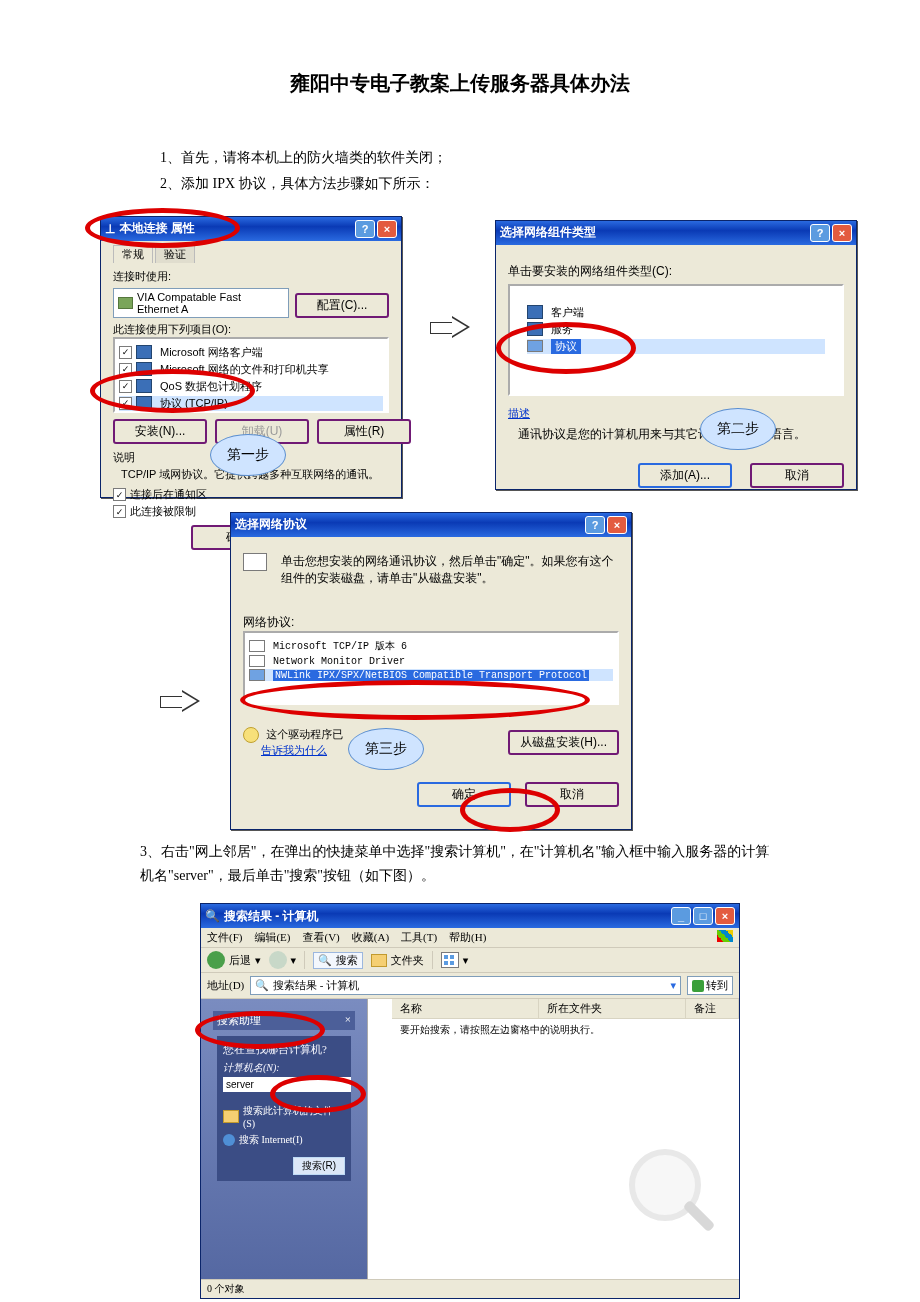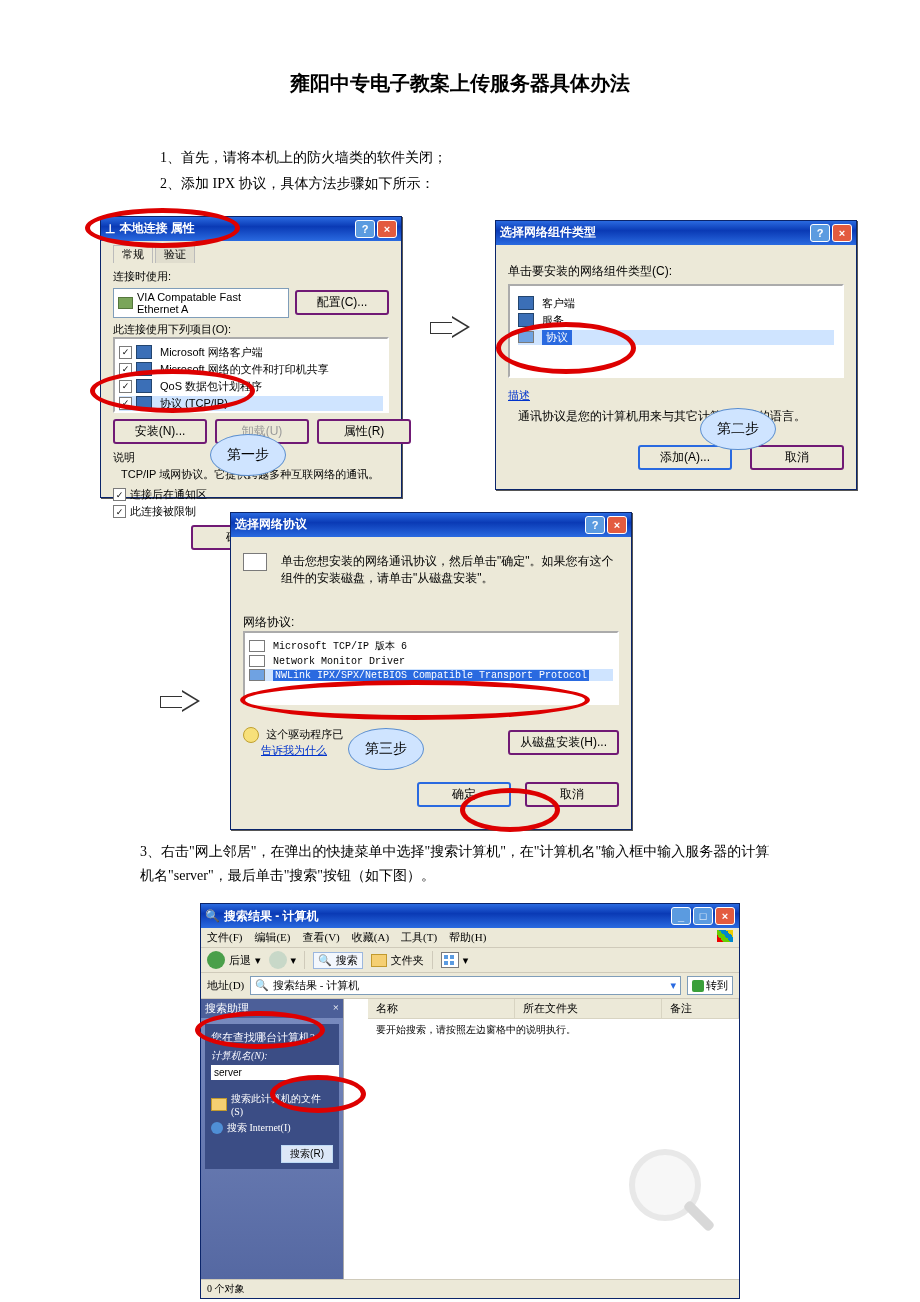--- a/index.html
+++ b/index.html
@@ -37,21 +37,21 @@
   
   .search-win { position:relative; border:1px solid #0A246A; background:#fff; }
   .menubar { background:#ECE9D8; border-bottom:1px solid #cfcaba; padding:2px 6px; font-size:11px; display:flex; gap:12px; }
   .toolbar { background:#ECE9D8; border-bottom:1px solid #cfcaba; padding:3px 6px; font-size:11px; display:flex; align-items:center; gap:8px; }
   .toolbar .tbtn { display:flex; align-items:center; gap:4px; }
   .addrbar { background:#ECE9D8; border-bottom:1px solid #cfcaba; padding:3px 6px; font-size:11px; display:flex; align-items:center; gap:6px; }
   .addrbar .addrbox { flex:1; border:1px solid #7F9DB9; background:#fff; padding:1px 4px; display:flex; align-items:center; gap:4px; }
   .go-btn { border:1px solid #7F9DB9; background:#fff; padding:1px 4px; display:flex; align-items:center; gap:2px; }
   .go-icon { width:12px; height:12px; background:#3a9f3a; border-radius:2px; display:inline-block; }
   .search-body { display:flex; height:280px; }
-  .search-left { width:130px; background:#6c7eb1; background:linear-gradient(#7a8cc0,#5568a2); color:#f8f8ff; font-size:11px; padding:6px; border-right:1px solid #aaa; position:relative; }
+  .search-left { width:130px; background:#6c7eb1; background:linear-gradient(#7a8cc0,#5568a2); color:#f8f8ff; font-size:11px; padding:18px; border-right:1px solid #aaa; position:relative; }
   .search-left .hd { background:#4c5f99; color:#fff; font-weight:500; padding:2px 4px; margin:-6px -6px 6px -6px; display:flex; justify-content:space-between; }
   .search-left .darkbox { background:#3b4d85; padding:6px; margin:0 -2px; }
   .search-left .q { font-weight:normal; margin-bottom:4px; }
   .si-label { font-size:10px;font-style:italic; }
   .si-input { width:100%; border:1px solid #fff; background:#fff; color:#000; font-size:10px; padding:1px 2px; margin:2px 0 8px; }
   .si-link { display:flex; align-items:center; gap:4px; color:#fff; font-size:10px; margin:4px 0; }
   .si-btn { border:1px solid #bedaf5; background:#dce7f7; color:#000; padding:1px 8px; font-size:10px; margin-top:6px; }
   .search-right { flex:1; background:#fff; position:relative;padding-left:24px; }
   .cols { display:flex; border-bottom:1px solid #d8d4c2; background:#ECE9D8; font-size:11px; }
   .cols span { padding:2px 8px; border-right:1px solid #d8d4c2; }
@@ -100,21 +100,21 @@
         <div class="spacer"></div>
         <div class="ctrl help">?</div>
         <div class="ctrl close">×</div>
       </div>
       <div class="xp-body">
         <div style="display:flex; gap:2px; margin:-6px 0 6px 0; font-size:11px;">
           <span style="background:#ECE9D8; border:1px solid #bbb; border-bottom:none; padding:1px 8px;">常规</span>
           <span style="border:1px solid #bbb; border-bottom:none; padding:1px 8px; background:#e0ddce;">验证</span>
         </div>
         <div class="small">连接时使用:</div>
-        <div style="display:flex; gap:6px; align-items:center; margin:4px 0;">
+        <div style="display:flex; gap:6px; align-items:flex-end; margin:4px 0;">
           <div class="field" style="flex:1; display:flex; align-items:center;">
               <span class="nic-icon"></span>
               <span>VIA Compatable Fast Ethernet A</span>
             </div>
           <div class="xp-btn">配置(C)...</div>
         </div>
         <div class="small">此连接使用下列项目(O):</div>
         <div class="sunk" style="height:64px;">
           <div class="checkbox">
               <span class="box">✓</span>
@@ -165,21 +165,21 @@
 
     <div class="xp-win" style="left:395px; top:4px; width:360px; height:268px;">
       <div class="xp-title">
         <span>选择网络组件类型</span>
         <div class="spacer"></div>
         <div class="ctrl help">?</div>
         <div class="ctrl close">×</div>
       </div>
       <div class="xp-body">
         <div style="margin:8px 0 4px 0;">单击要安装的网络组件类型(C):</div>
-        <div class="sunk" style="height:74px; padding:8px;">
+        <div class="sunk" style="height:74px; padding:17px;">
           <div class="checkbox" style="margin:2px 0;">
               <span class="icon-sq"></span>
               <span>客户端</span>
             </div>
           <div class="checkbox" style="margin:2px 0;">
               <span class="icon-sq"></span>
               <span>服务</span>
             </div>
           <div class="checkbox sel" style="margin:2px 0;">
               <span class="proto-icon sel"></span>

